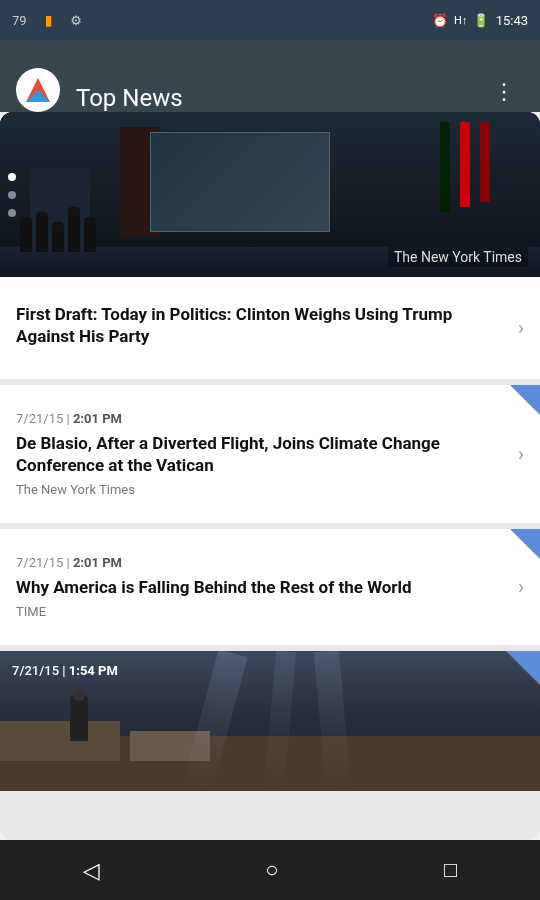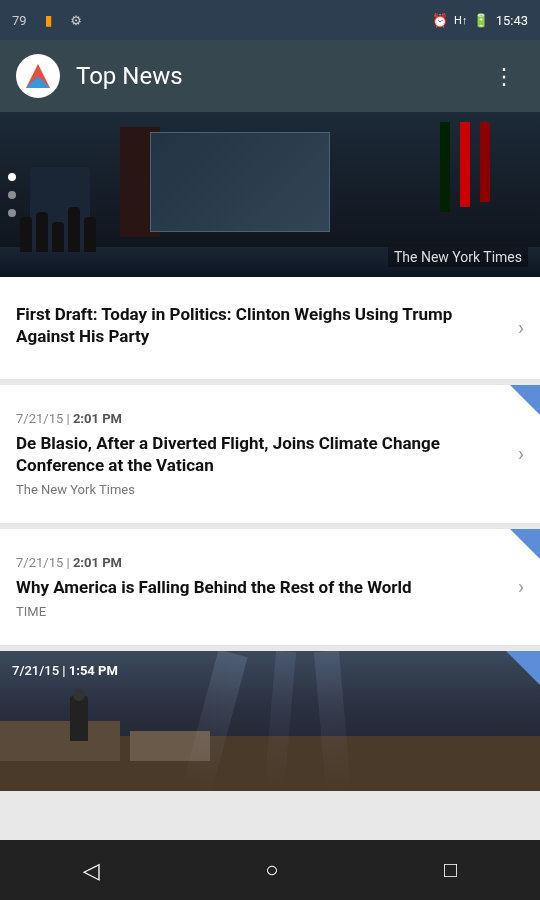--- a/index.html
+++ b/index.html
@@ -36,21 +36,21 @@
       color: #fff;
       font-size: 13px;
     }
 
     
     .app-bar {
       width: 100%;
       height: 72px;
       background: #37474f;
       display: flex;
-      align-items: center;
+      align-items: flex-end;
       padding: 0 16px;
       gap: 16px;
     }
     .app-logo {
       width: 44px;
       height: 44px;
       border-radius: 50%;
       background: white;
       display: flex;
       align-items: center;
@@ -75,20 +75,21 @@
       padding: 8px;
       letter-spacing: 1px;
     }
 
     
     .content {
       width: 100%;
       height: calc(900px - 40px - 72px - 60px);
       overflow: hidden;
       background: #e8e8e8;
+      border-radius: 13px;
     }
 
     
     .hero-card {
       width: 100%;
       height: 165px;
       position: relative;
       background: #1a1a2e;
       overflow: hidden;
     }

